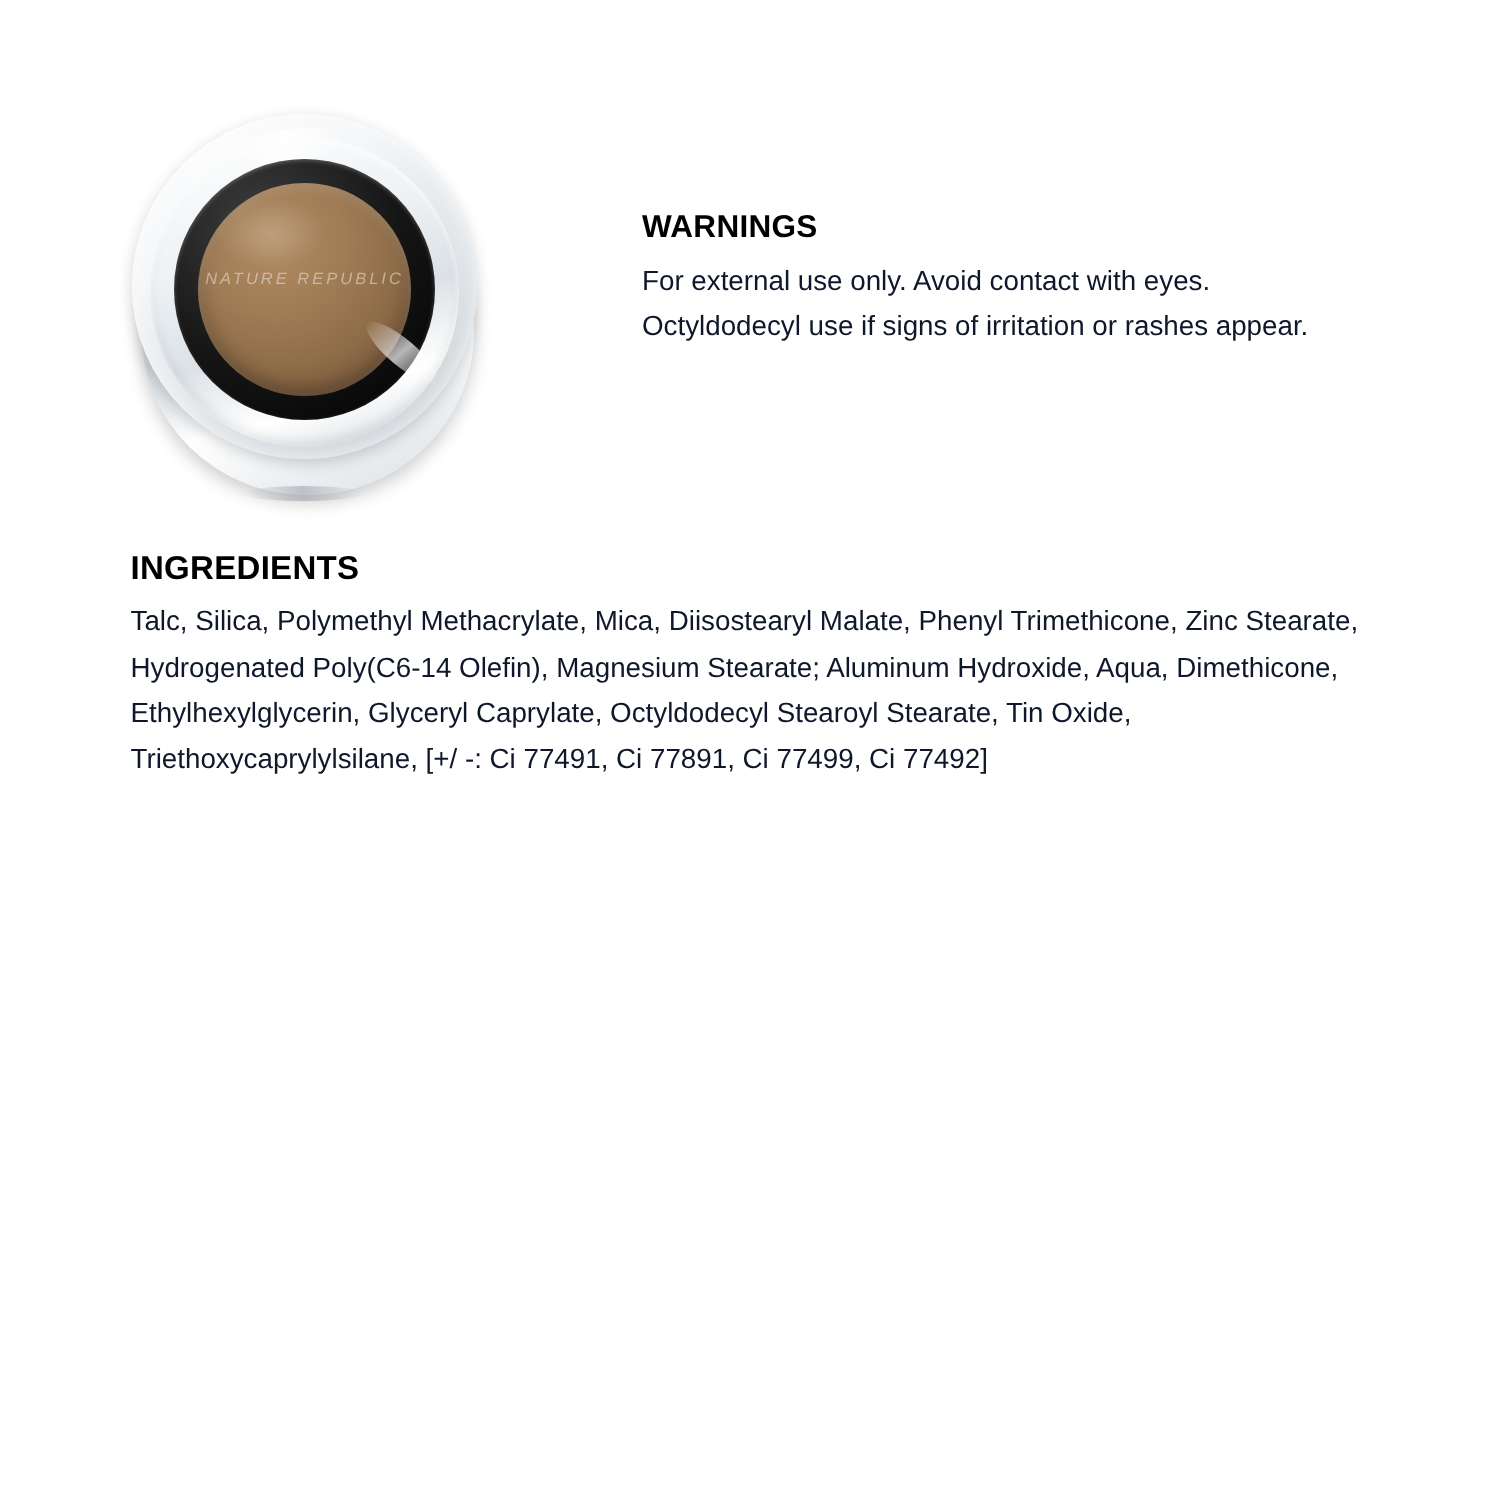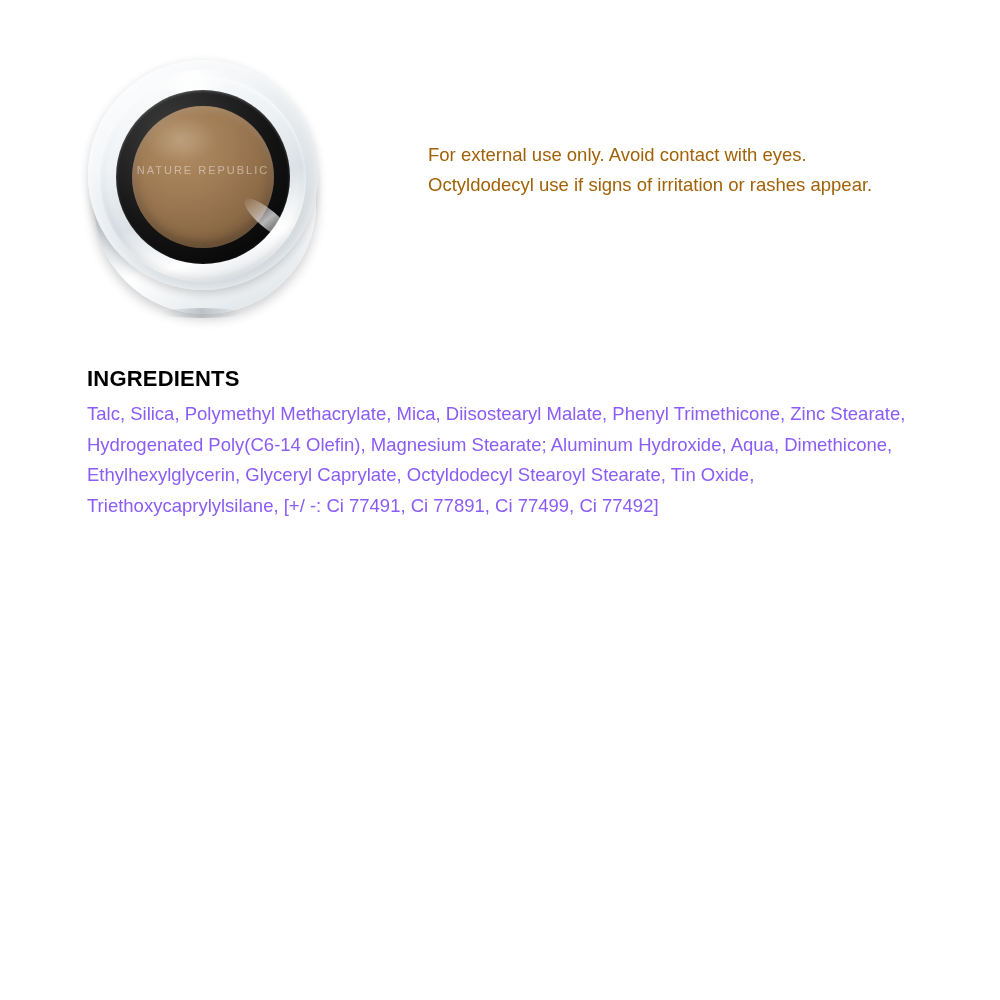--- a/index.html
+++ b/index.html
@@ -13,23 +13,24 @@
     font-family: "Liberation Sans", sans-serif;
     color: #1a1a1a;
     position: relative;
     overflow: hidden;
   }
 
   
   .product-image {
     position: absolute;
     left: 88px;
-    top: 60px;
+    top: 76px;
     width: 230px;
     height: 230px;
+    font-style: italic;
   }
   .compact-outer {
     position: absolute;
     left: 0;
     top: 0;
     width: 230px;
     height: 230px;
     border-radius: 50%;
     background:
       radial-gradient(circle at 34% 26%, #ffffff 0%, #f4f6f8 38%, #dfe4e8 62%, #c9d0d6 80%, #eef1f4 100%);
@@ -141,57 +142,58 @@
   .section-heading {
     font-size: 21px;
     font-weight: bold;
     color: #000000;
     margin: 0 0 8px 0;
     letter-spacing: 0.2px;
   }
   .body-line {
     font-size: 18.5px;
     line-height: 30px;
-    color: #a16207;
+    color: #0f172a;
     white-space: nowrap;
   }
 
   .ingredients-block {
     position: absolute;
     left: 87px;
     top: 366px;
     width: 840px;
   }
   .ingredients-block .section-heading {
     font-size: 22px;
     margin-bottom: 7px;
   }
   .ingredients-text {
     font-size: 18.5px;
     line-height: 30.5px;
-    color: #8b5cf6;
+    color: #0f172a;
     text-align: left;
   }
 </style>
 </head>
 <body>
 
 <div class="product-image">
   <div class="compact-base"></div>
   <div class="compact-outer"></div>
   <div class="compact-rim"></div>
   <div class="lid-glint"></div>
   <div class="compact-ring-dark"></div>
   <div class="compact-pan"></div>
   <div class="brand-text">NATURE REPUBLIC</div>
   <div class="lid-glint-2"></div>
   <div class="case-engrave"></div>
 </div>
 
 <div class="warnings-block">
+  <div class="section-heading">WARNINGS</div>
   <div class="body-line">For external use only. Avoid contact with eyes.</div>
   <div class="body-line">Octyldodecyl use if signs of irritation or rashes appear.</div>
 </div>
 
 <div class="ingredients-block">
   <div class="section-heading">INGREDIENTS</div>
   <div class="ingredients-text">Talc, Silica, Polymethyl Methacrylate, Mica, Diisostearyl Malate, Phenyl Trimethicone, Zinc Stearate, Hydrogenated Poly(C6-14 Olefin), Magnesium Stearate; Aluminum Hydroxide, Aqua, Dimethicone, Ethylhexylglycerin, Glyceryl Caprylate, Octyldodecyl Stearoyl Stearate, Tin Oxide, Triethoxycaprylylsilane, [+/ -: Ci 77491, Ci 77891, Ci 77499, Ci 77492]</div>
 </div>
 
 </body></html>

